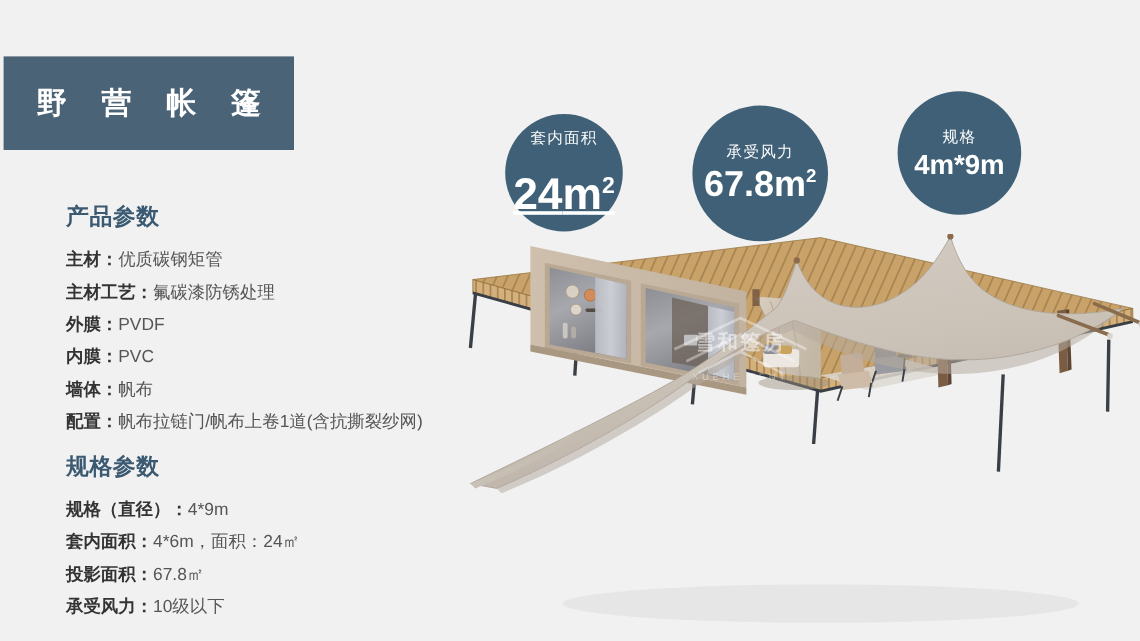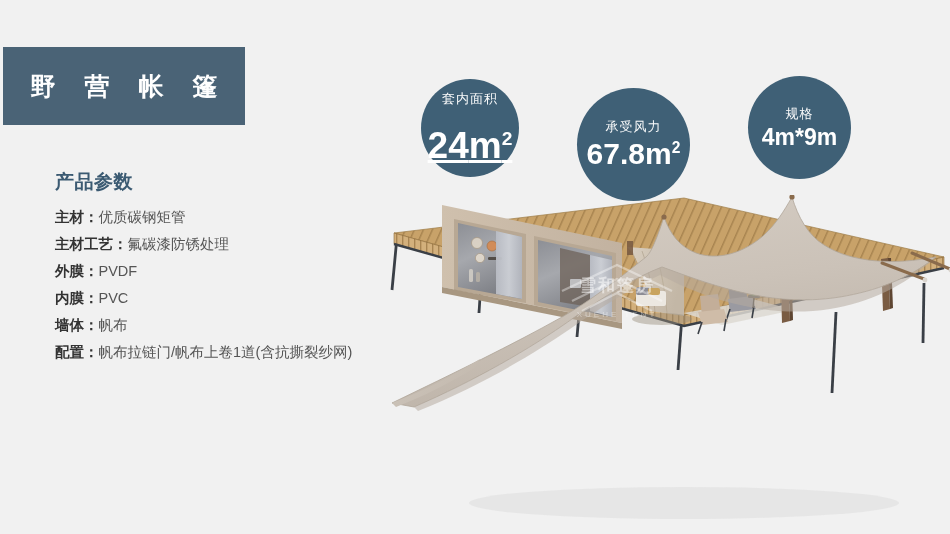--- a/index.html
+++ b/index.html
@@ -96,21 +96,21 @@
     letter-spacing: 1px;
     opacity: 0.97;
   }
   .badge .badge-value {
     font-size: 27px;
     font-weight: bold;
     line-height: 1;
     letter-spacing: 0px;
   }
   #badge-indoor-area {
-    left: 421px; top: 79px; width: 98px; height: 98px; gap: 16px;
+    left: 421px; top: 95px; width: 98px; height: 98px; gap: 16px;
   }
   #badge-indoor-area .badge-value { font-size: 37px; text-decoration: underline; }
   #badge-projection-area {
     left: 577px; top: 88px; width: 113px; height: 113px;
   }
   #badge-projection-area .badge-value { font-size: 30px; }
   #badge-spec {
     left: 748px; top: 76px; width: 103px; height: 103px;
   }
   #badge-spec .badge-value { font-size: 23px; }
@@ -179,20 +179,36 @@
       <span class="spec-label">内膜：</span><span class="spec-value">PVC</span>
     </div>
     <div class="spec-row">
       <span class="spec-label">墙体：</span><span class="spec-value">帆布</span>
     </div>
     <div class="spec-row">
       <span class="spec-label">配置：</span><span class="spec-value">帆布拉链门/帆布上卷1道(含抗撕裂纱网)</span>
     </div>
   </div>
 
+  <div class="spec-section" id="section-size">
+    <div class="section-heading">规格参数</div>
+
+    <div class="spec-row">
+      <span class="spec-label">规格（直径）：</span><span class="spec-value">4*9m</span>
+    </div>
+    <div class="spec-row">
+      <span class="spec-label">套内面积：</span><span class="spec-value">4*6m，面积：24㎡</span>
+    </div>
+    <div class="spec-row">
+      <span class="spec-label">投影面积：</span><span class="spec-value">67.8㎡</span>
+    </div>
+    <div class="spec-row">
+      <span class="spec-label">承受风力：</span><span class="spec-value">10级以下</span>
+    </div>
+  </div>
 
   <div class="badge" id="badge-indoor-area">
     <div class="badge-caption">套内面积</div>
     <div class="badge-value"><span>24</span><span>m</span><sup>2</sup></div>
   </div>
 
   <div class="badge" id="badge-projection-area">
     <div class="badge-caption">承受风力</div>
     <div class="badge-value"><span>67.8</span><span>m</span><sup>2</sup></div>
   </div>

